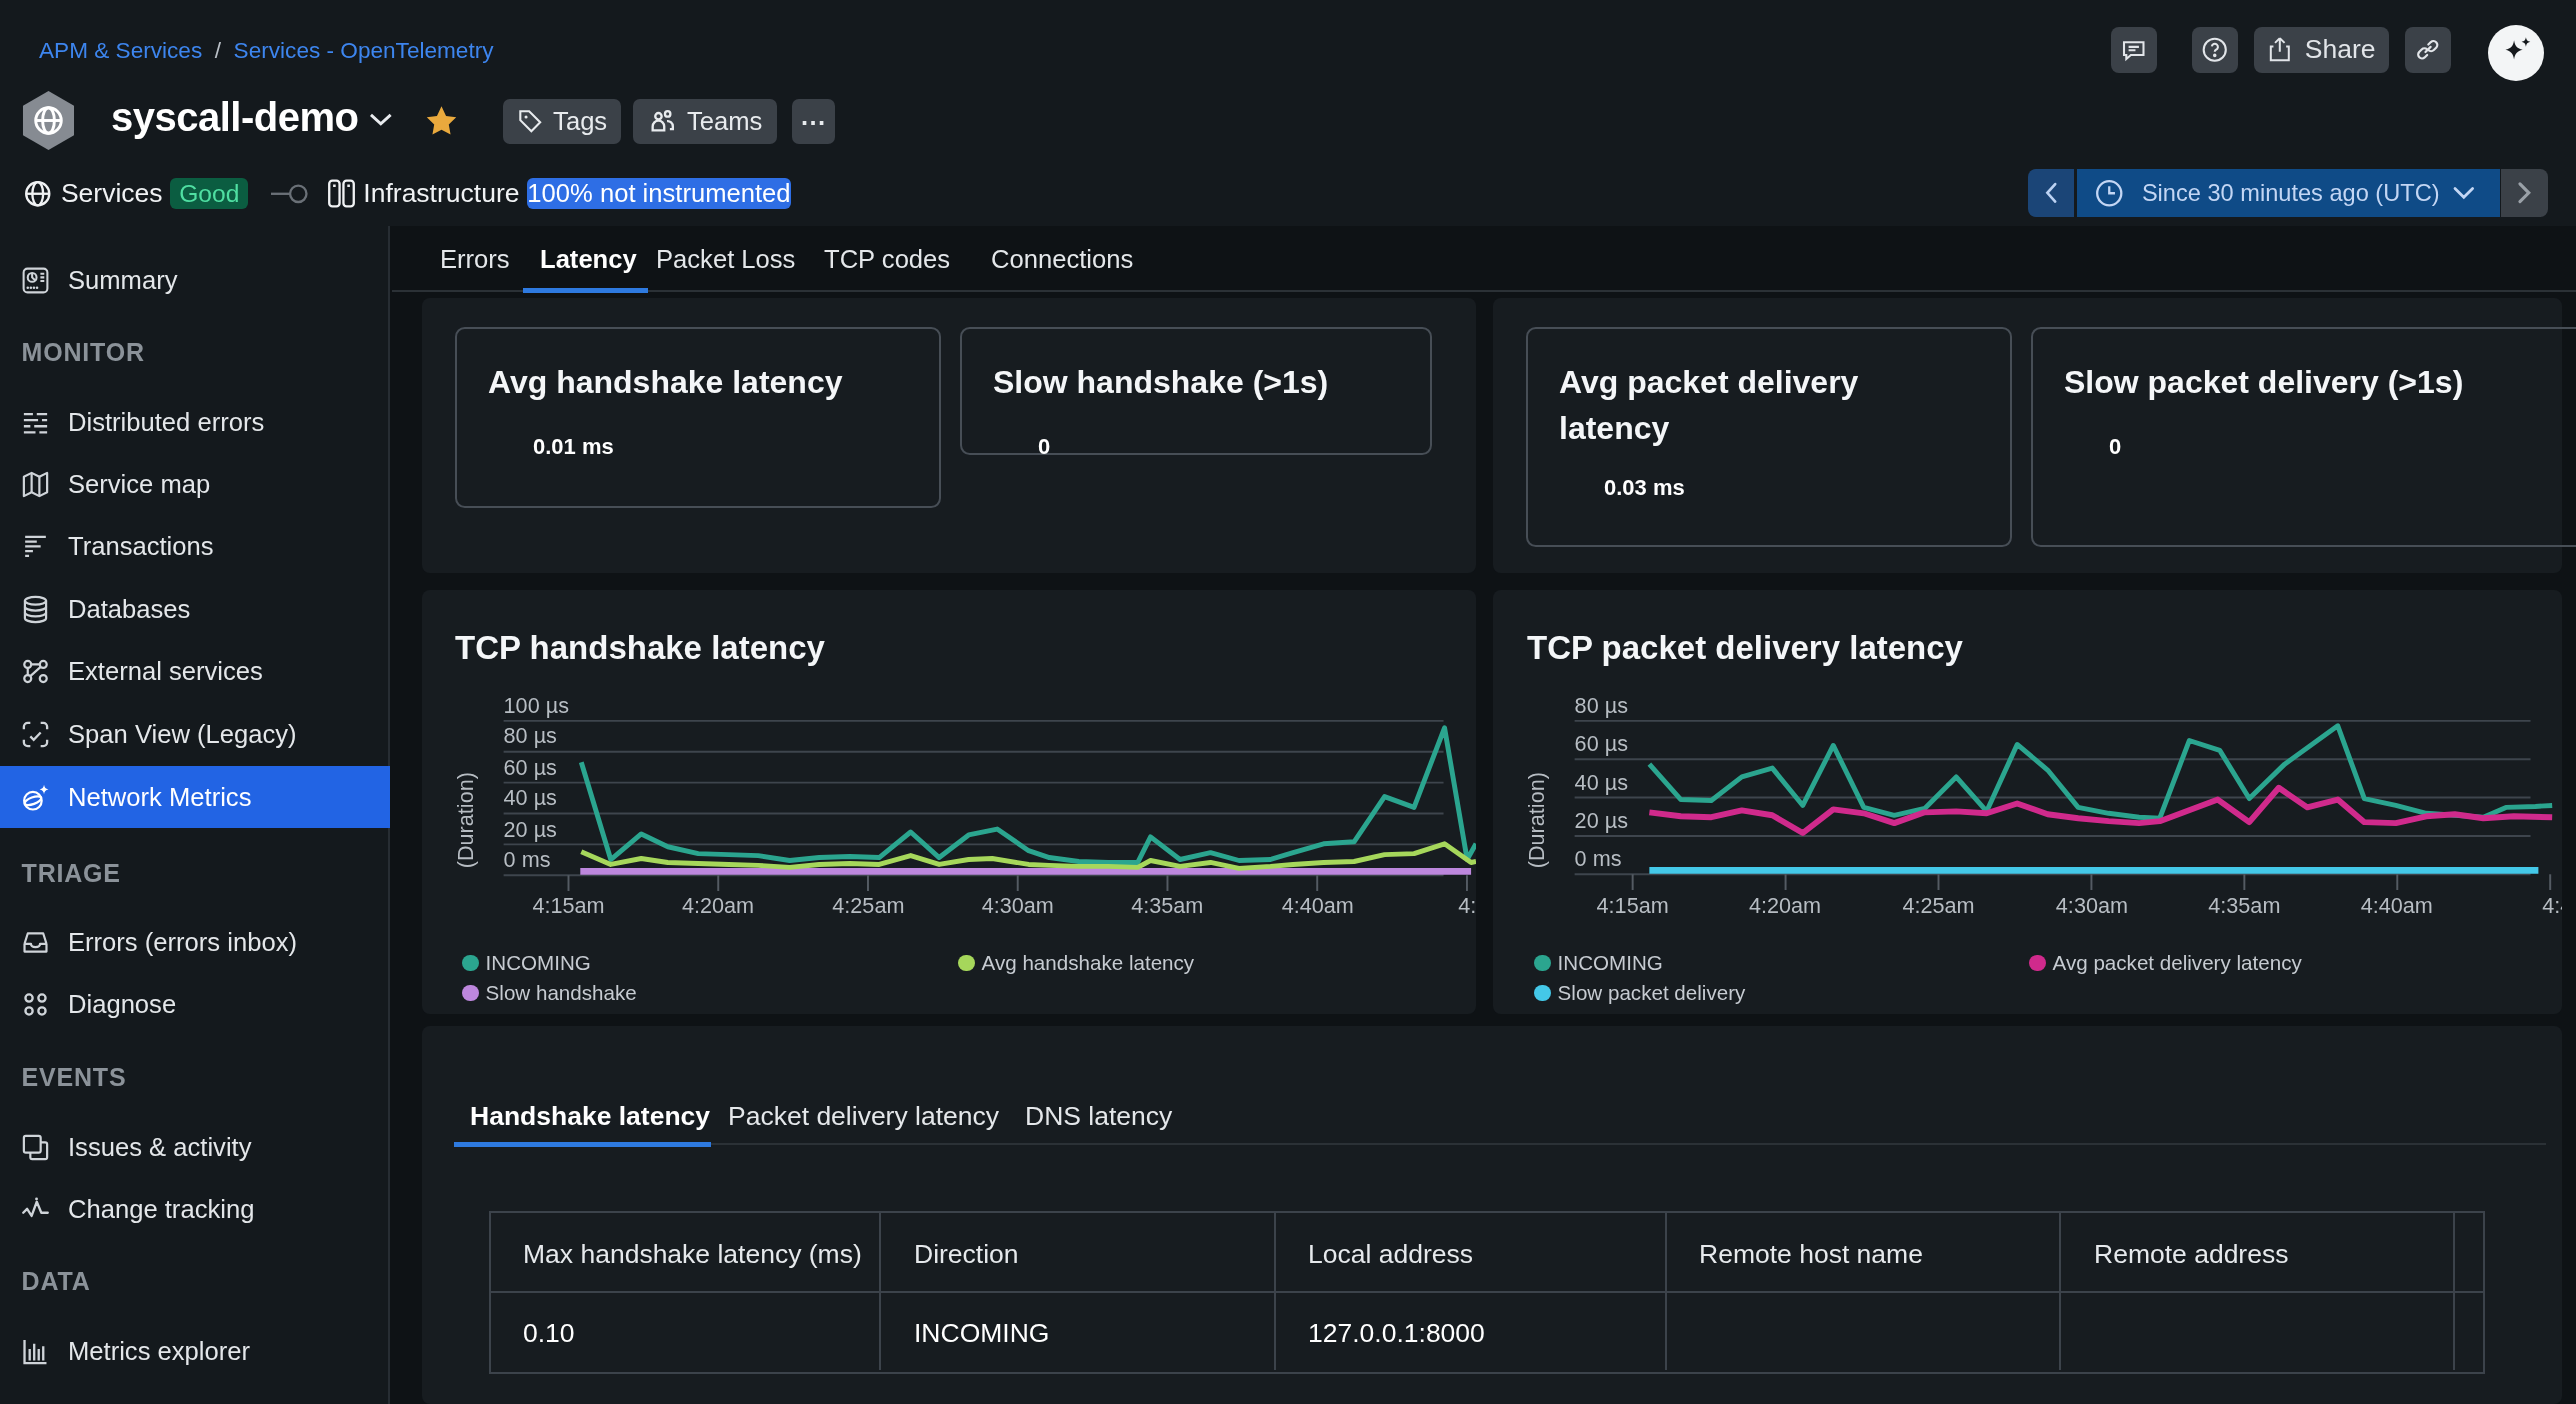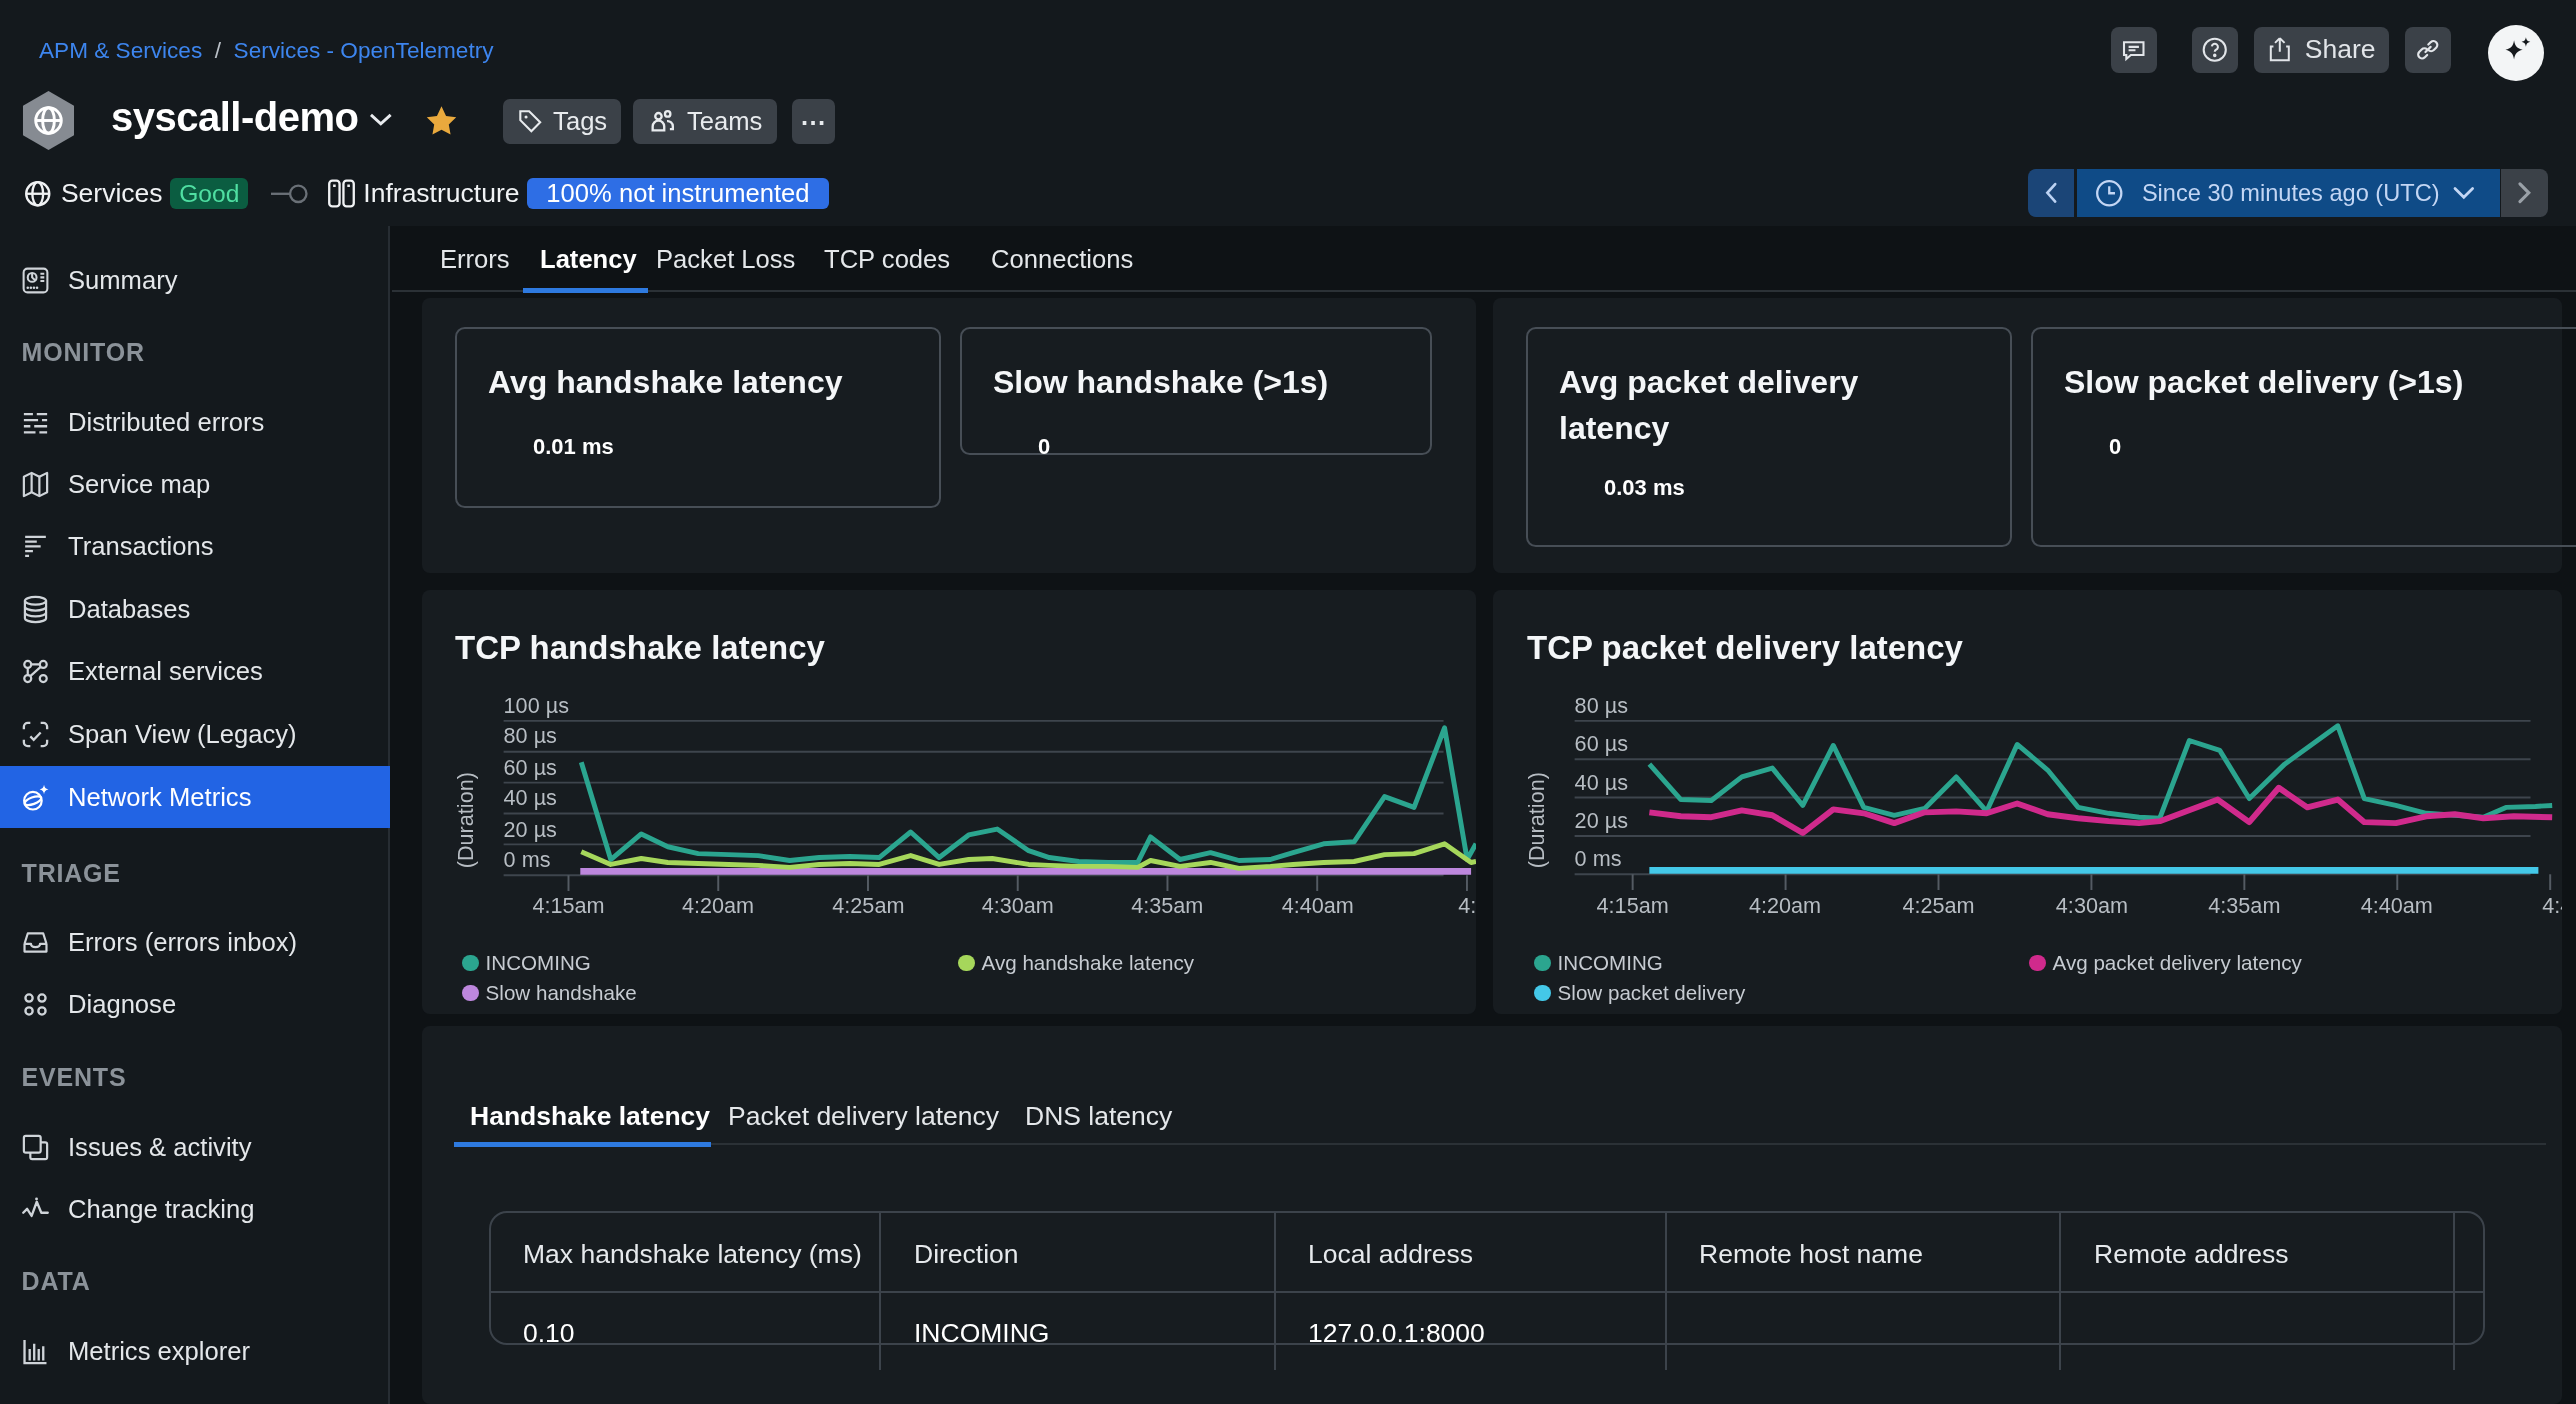--- a/index.html
+++ b/index.html
@@ -118,21 +118,21 @@
     <svg style="margin-left:21.6px;" width="39" height="21.6" viewBox="0 0 40 22" fill="none" stroke="#6a7077" stroke-width="2.4">
         <path d="M1 11 h20"></path>
         <circle cx="29" cy="11" r="8.4"></circle>
       </svg>
     <svg style="margin-left:17.7px;" width="31" height="37" viewBox="0 0 24 25" fill="none" stroke="#f0f2f4" stroke-width="1.8">
         <rect x="2.5" y="2.5" width="8" height="20" rx="2.4"></rect>
         <rect x="13.5" y="2.5" width="8" height="20" rx="2.4"></rect>
         <path d="M5.5 6.5 h2 M16.5 6.5 h2"></path>
       </svg>
     <span style="margin-left:5.9px;">Infrastructure</span>
-    <span class="badge" style="margin-left:7.9px; background:#2e6ee5; color:#fff; padding:0 19px;">100% not instrumented</span>
+    <span class="badge" style="margin-left:7.9px; background:#2e6ee5; color:#fff; padding:0 0;">100% not instrumented</span>
   </div>
 
   <div class="abs" style="left:2028px; top:169px; width:46px; height:48px; background:#1b4577; border-radius:7.9px 0 0 7.9px; display:flex; align-items:center; justify-content:center;">
     <svg width="15.7" height="23.6" viewBox="0 0 18 26" fill="none" stroke="#bcd2f3" stroke-width="3" stroke-linecap="round">
         <path d="M14 3 L5 13 l9 10"></path>
       </svg>
   </div>
   <div class="abs" style="left:2077px; top:169px; width:423px; height:48px; background:#0f4b87; display:flex; align-items:center; color:#c3d6f4; font-size:23.6px;">
     <svg style="margin-left:16.7px;" width="30.5" height="30.5" viewBox="0 0 24 24" fill="none" stroke="#c3d6f4" stroke-width="1.8">
         <circle cx="12" cy="12" r="9.5"></circle>
@@ -400,21 +400,21 @@
   <div class="legend" style="left:1534px; top:951px;"><span class="ldot" style="background:#2ba58f;"></span>INCOMING</div>
   <div class="legend" style="left:1534px; top:981px;"><span class="ldot" style="background:#44c8e8;"></span>Slow packet delivery</div>
   <div class="legend" style="left:2029px; top:951px;"><span class="ldot" style="background:#d02a8c;"></span>Avg packet delivery latency</div>
 
   <div class="btab" style="left:470px; top:1101px; font-weight:bold; color:#fff;">Handshake latency</div>
   <div class="btab" style="left:728px; top:1101px;">Packet delivery latency</div>
   <div class="btab" style="left:1025px; top:1101px;">DNS latency</div>
   <div class="abs" style="left:454px; top:1143px; width:2092px; height:2px; background:#2b3136;"></div>
   <div class="abs" style="left:454px; top:1142px; width:257px; height:4.9px; background:#2e7ae0;"></div>
 
-  <div class="abs" style="left:489px; top:1211px; width:1996px; height:134px; border:2px solid #3c434b; border-radius:18px;">
+  <div class="abs" style="left:489px; top:1211px; width:1996px; height:163px; border:2px solid #3c434b; border-radius:0;">
     <div class="abs" style="left:0; top:78px; width:1992px; height:2px; background:#3c434b;"></div>
     <div class="abs" style="left:388px; top:0; width:2px; height:157px; background:#3c434b;"></div>
     <div class="abs" style="left:783px; top:0; width:2px; height:157px; background:#3c434b;"></div>
     <div class="abs" style="left:1174px; top:0; width:2px; height:157px; background:#3c434b;"></div>
     <div class="abs" style="left:1568px; top:0; width:2px; height:157px; background:#3c434b;"></div>
     <div class="abs" style="left:1962px; top:0; width:2px; height:157px; background:#3c434b;"></div>
     <div class="abs" style="left:32px; top:25.6px; font-size:26.5px; color:#e6e9ec;">Max handshake latency (ms)</div>
     <div class="abs" style="left:423px; top:25.6px; font-size:26.5px; color:#e6e9ec;">Direction</div>
     <div class="abs" style="left:817px; top:25.6px; font-size:26.5px; color:#e6e9ec;">Local address</div>
     <div class="abs" style="left:1208px; top:25.6px; font-size:26.5px; color:#e6e9ec;text-align:center;">Remote host name</div>

